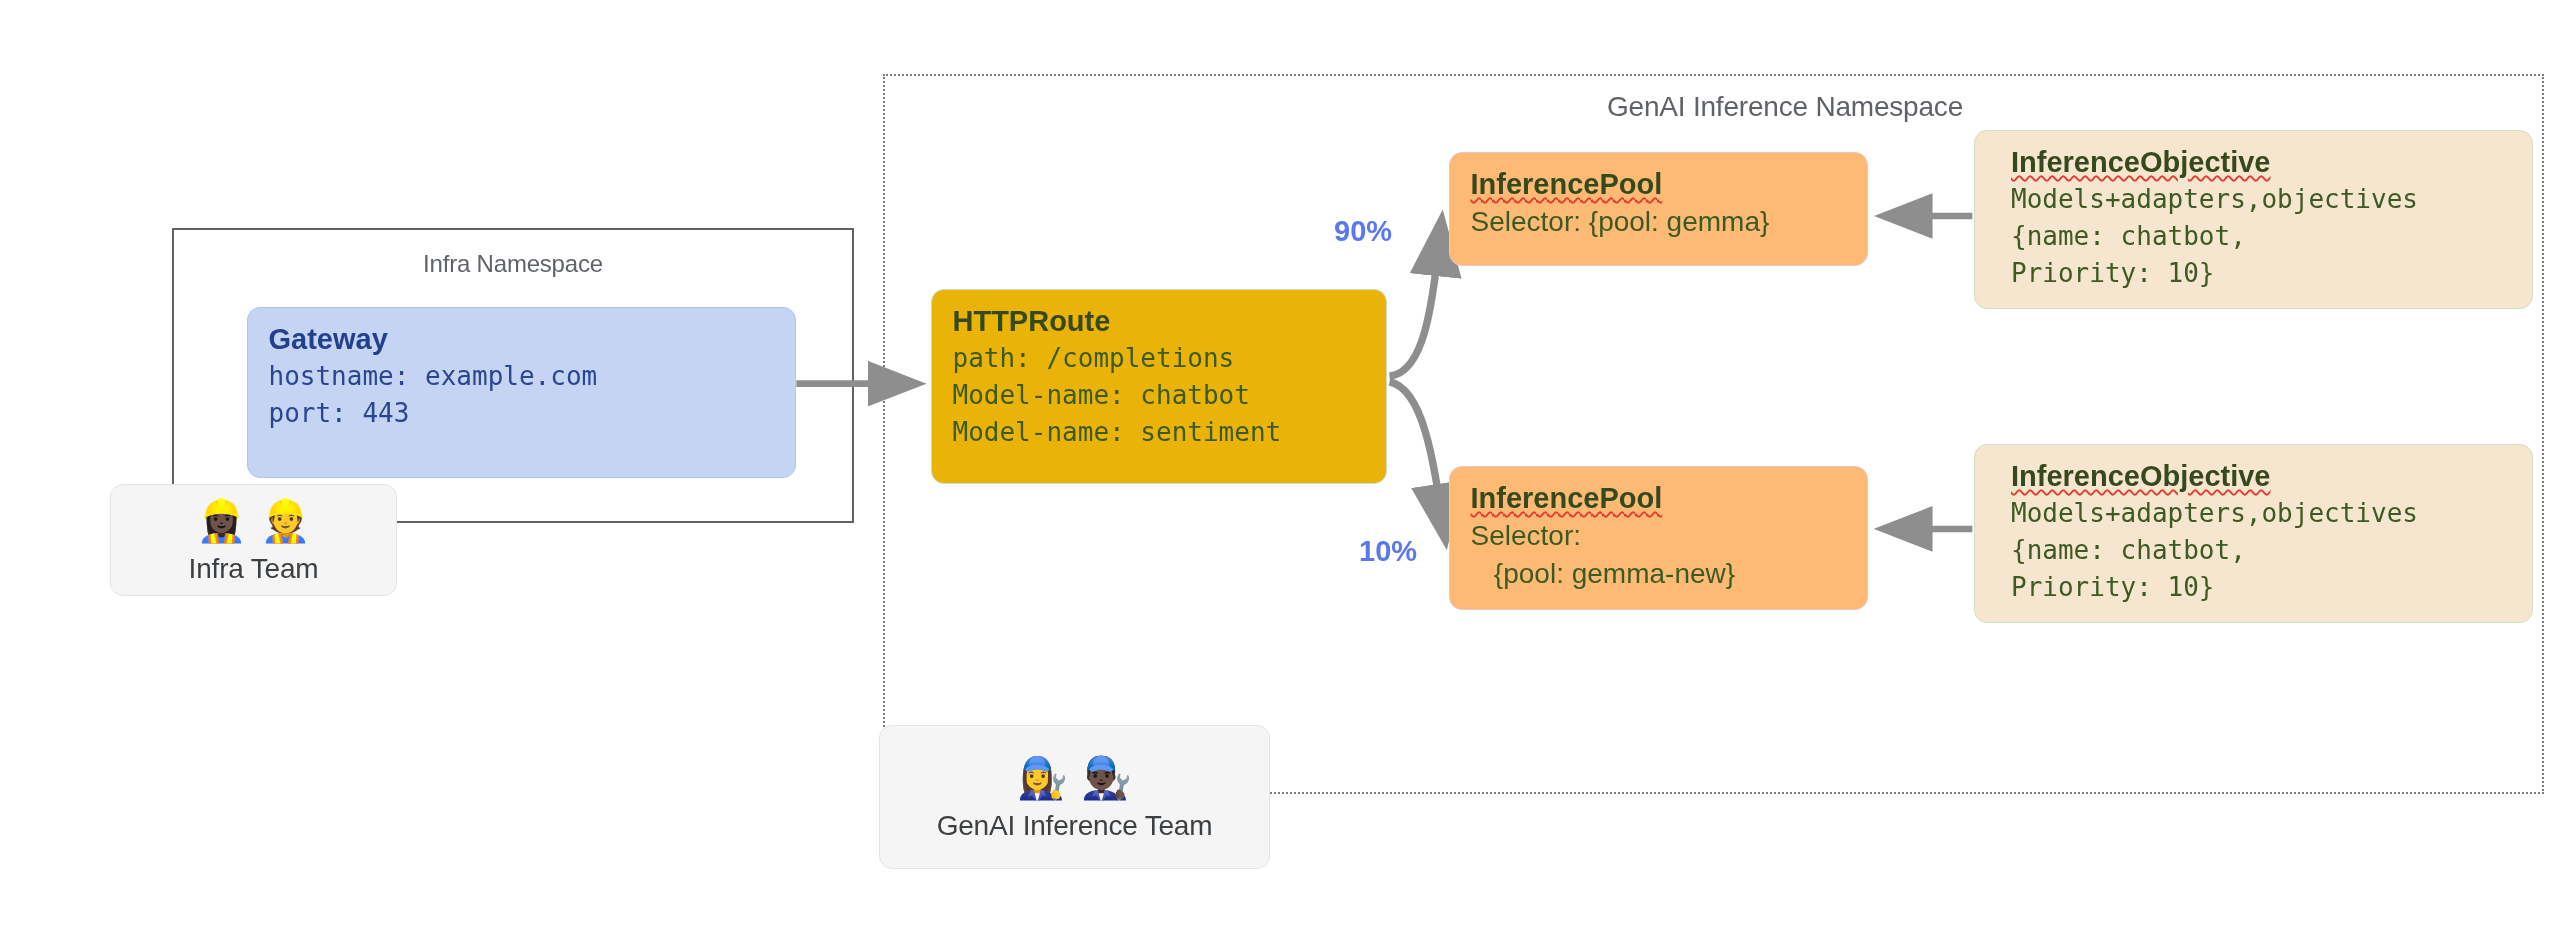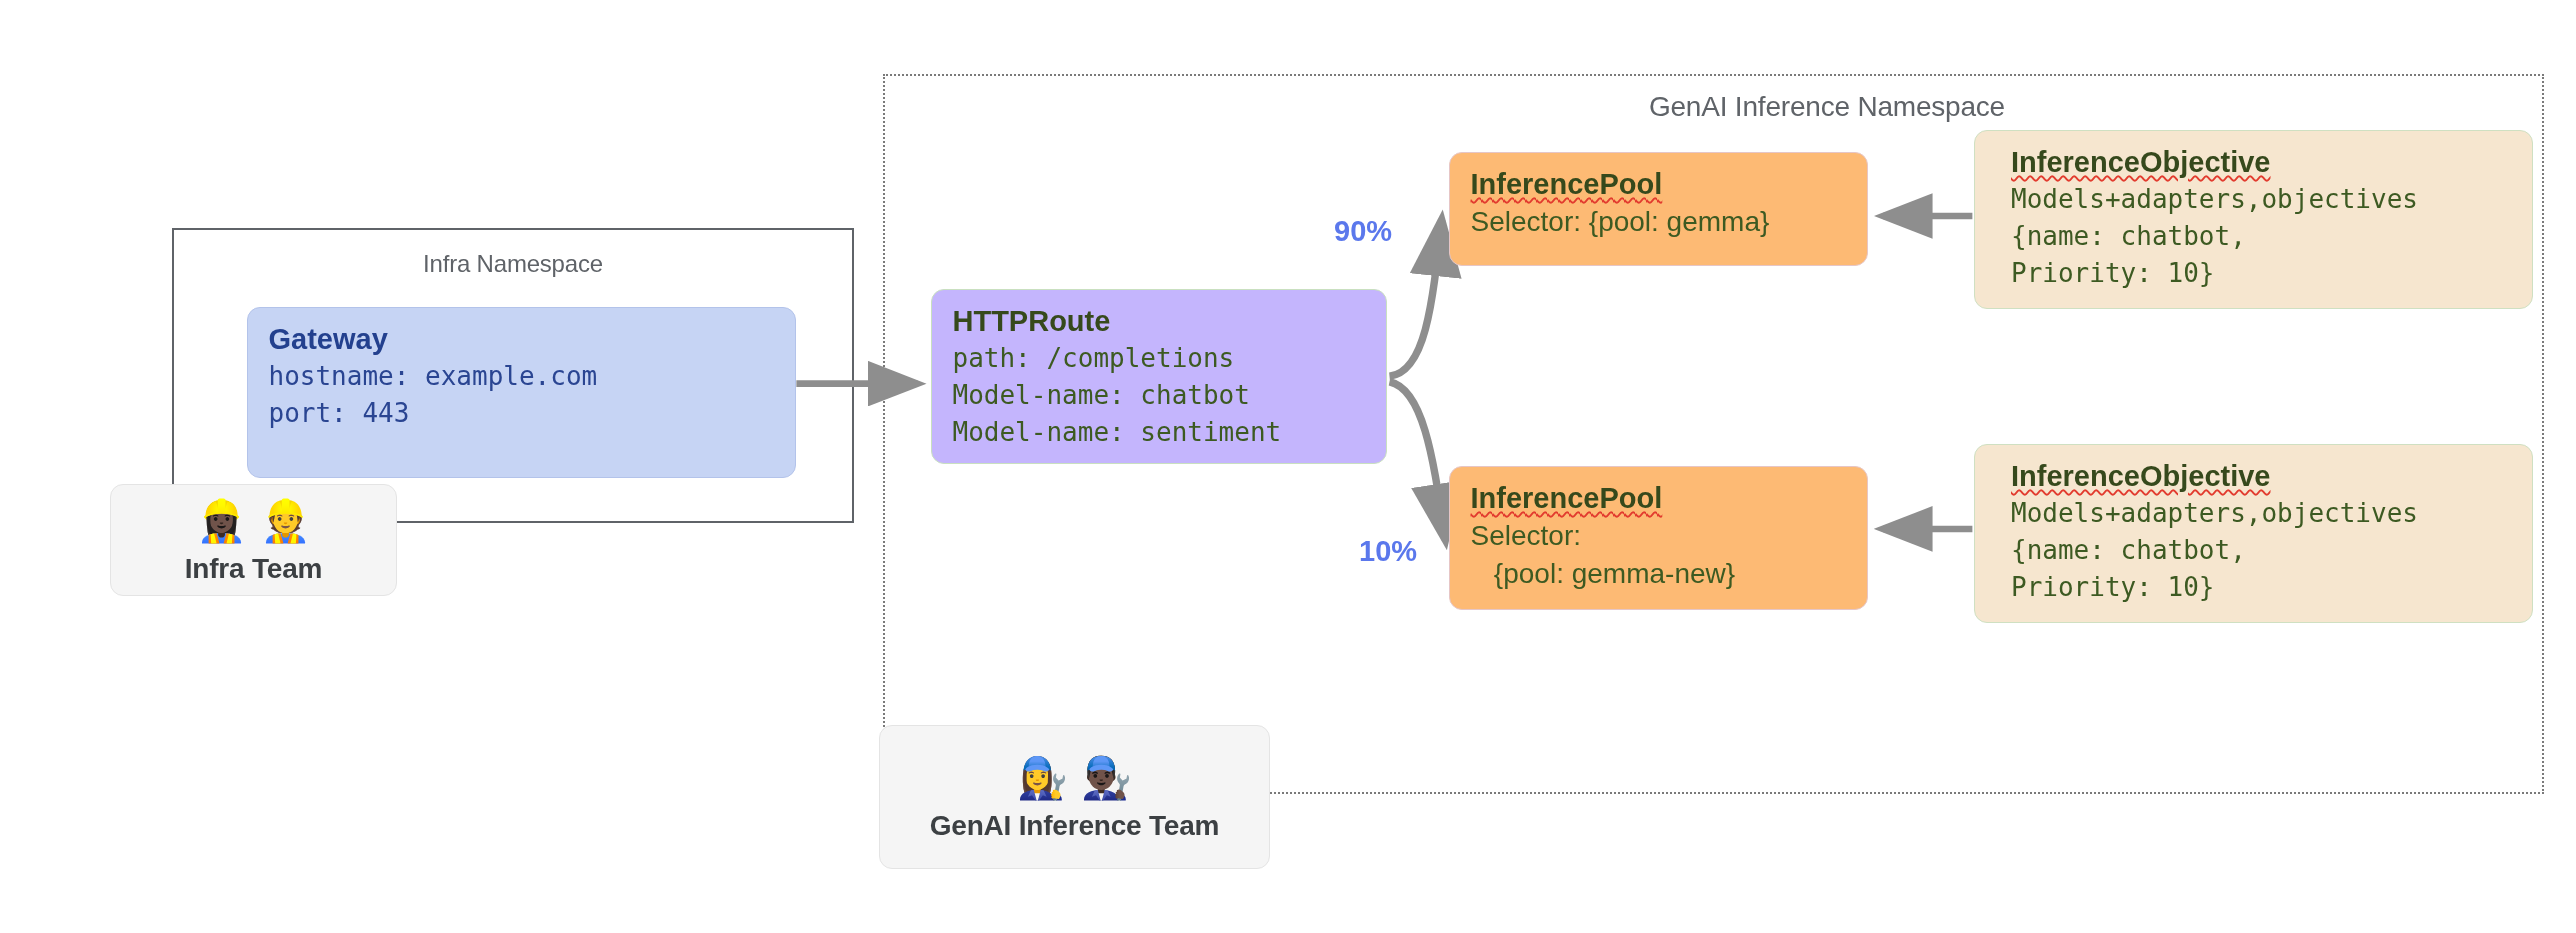--- a/index.html
+++ b/index.html
@@ -20,23 +20,23 @@
   .abs { position: absolute; }
 
   
   #genai-ns-box {
     left: 883px; top: 74px;
     width: 1661px; height: 720px;
     border: 2.8px dotted #7a7a7a;
     box-sizing: border-box;
   }
   #genai-ns-title {
-    left: 1483px; top: 91px;
+    left: 1524px; top: 91px;
     width: 522px;
-    text-align: right;
+    text-align: center;
     font-size: 28px;
     color: #5f6368;
     letter-spacing: -0.2px;
     white-space: nowrap;
   }
   #infra-ns-box {
     left: 172px; top: 228px;
     width: 682px; height: 295px;
     border: 2.8px solid #5f6368;
     background: #ffffff;
@@ -89,22 +89,22 @@
     background: #c6d4f4;
     border: 1.9px solid #b3c3ea;
     color: #23408e;
   }
   #gateway-card .title { color: #23408e; }
   #gateway-card .line  { color: #2a4592; }
 
   
   #httproute-card {
     left: 931px; top: 289px;
-    width: 456px; height: 175px;
-    background: #c4b5fd;
+    width: 456px; height: 195px;
+    background: #eab308;
     border: 1.9px solid #c9e0c0;
     color: #33481f;
   }
   #httproute-card .title { color: #36491c; }
   #httproute-card .line  { color: #3d5a22; }
 
   
   .pool-card {
     width: 419px;
     background: #fdba74;
@@ -142,21 +142,21 @@
   }
   .team-emojis {
     font-family: "DejaVu Sans", sans-serif;
     font-size: 41px;
     line-height: 52px;
     letter-spacing: 13px;
     padding-left: 13px;
   }
   .team-label {
     font-size: 28px;
-    font-weight: bold;
+    font-weight: normal;
     color: #3c4043;
     letter-spacing: -0.2px;
     white-space: nowrap;
     margin-top: 5.6px;
   }
   #infra-team-card  { left: 110px; top: 484px;  width: 287px; height: 112px; }
   #genai-team-card  { left: 879px; top: 725px;  width: 391px; height: 144px; }
 
   
   .pct-label {

